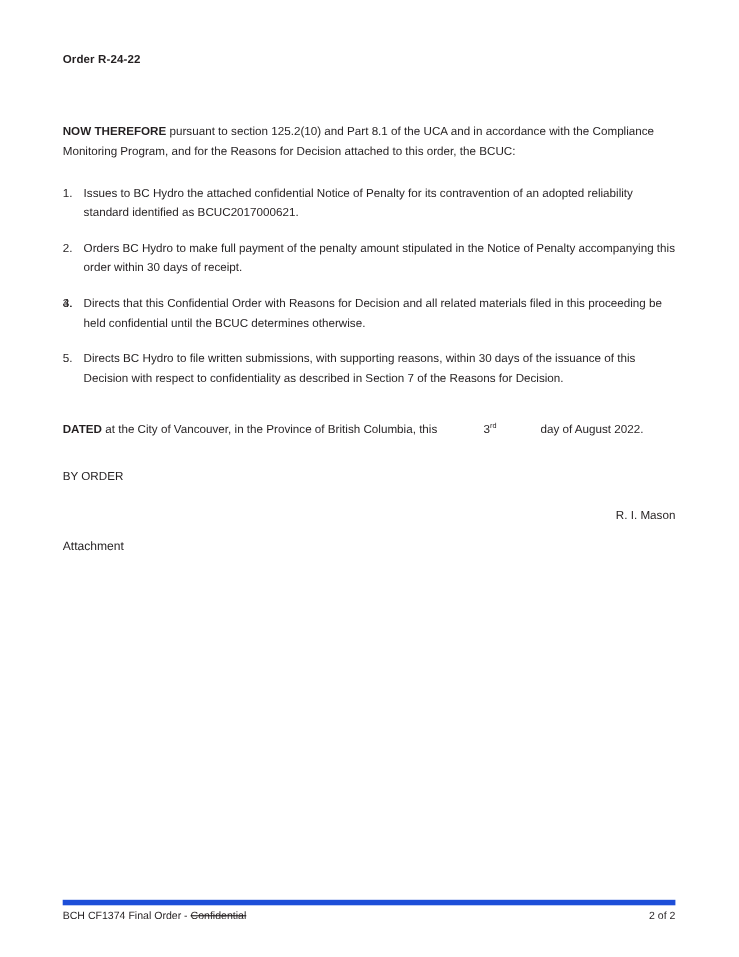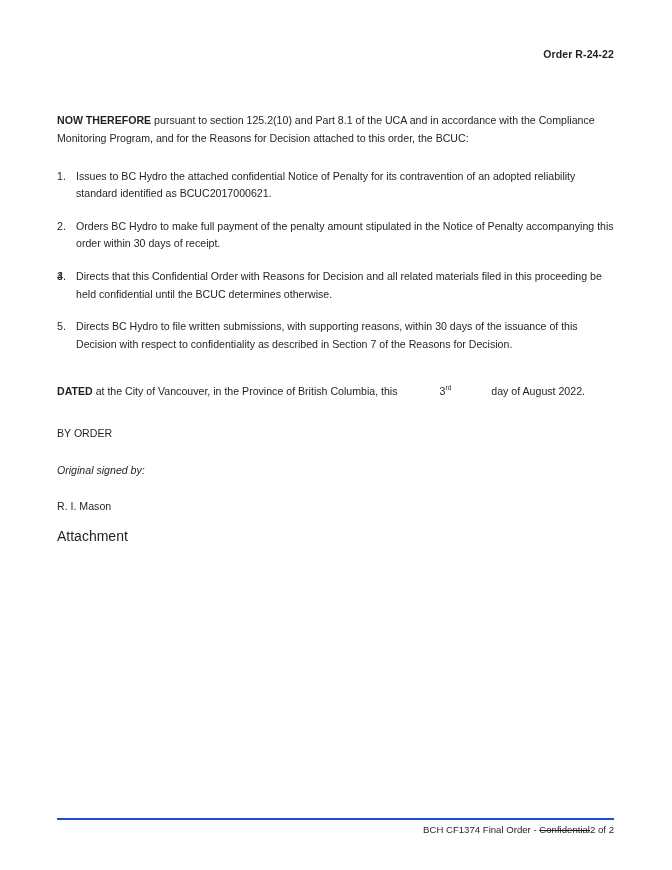--- a/index.html
+++ b/index.html
@@ -23,21 +23,21 @@
     height: 870px;
     background: #ffffff;
   }
 
   
   .header {
     position: absolute;
     top: 48px;
     left: 57px;
     width: 557px;
-    text-align: right;
+    text-align: left;
     font-size: 10.5px;
     font-weight: bold;
     letter-spacing: 0.1px;
     color: #231f20;
   }
 
   
   .content {
     position: absolute;
     top: 112px;
@@ -107,38 +107,39 @@
     line-height: 17.8px;
     font-style: italic;
     color: #231f20;
   }
 
   .signer {
     margin-top: 19px;
     font-size: 10.6px;
     line-height: 15.5px;
     color: #231f20;
+    text-align: right;
   }
 
   .attachment {
-    font-size: 14px;
+    font-size: 11px;
     line-height: 17.8px;
     color: #231f20;
   }
 
   
   .footer {
     position: absolute;
     left: 57px;
     top: 818px;
     width: 557px;
-    border-top: 2px solid #1d4ed8;
+    border-top: 5px solid #1d4ed8;
     padding-top: 4px;
     display: flex;
-    justify-content: flex-end;
+    justify-content: space-between;
     align-items: baseline;
     font-size: 9.6px;
     color: #231f20;
   }
   .footer .strike { text-decoration: line-through; }
 </style>
 </head>
 <body>
 
 <div class="page">
@@ -170,21 +171,20 @@
       <li>
         <span class="num">5.</span>
         <span>Directs BC Hydro to file written submissions, with supporting reasons, within 30 days of the issuance of this Decision with respect to confidentiality as described in Section 7 of the Reasons for Decision.</span>
       </li>
     </ol>
 
     <p class="dated-block"><b>DATED</b><span> at the City of Vancouver, in the Province of British Columbia, this</span><span class="gap-wide"></span><span>3</span><sup class="ord">rd</sup><span class="gap-wide2"></span><span>day of August 2022.</span></p>
 
     <p class="byorder">BY ORDER</p>
 
-    <p class="signed-italic">Original signed by:</p>
 
     <div class="signer">
       <div>R. I. Mason</div>
     </div>
 
     <p class="attachment">Attachment</p>
 
   </div>
 
   <div class="footer">

